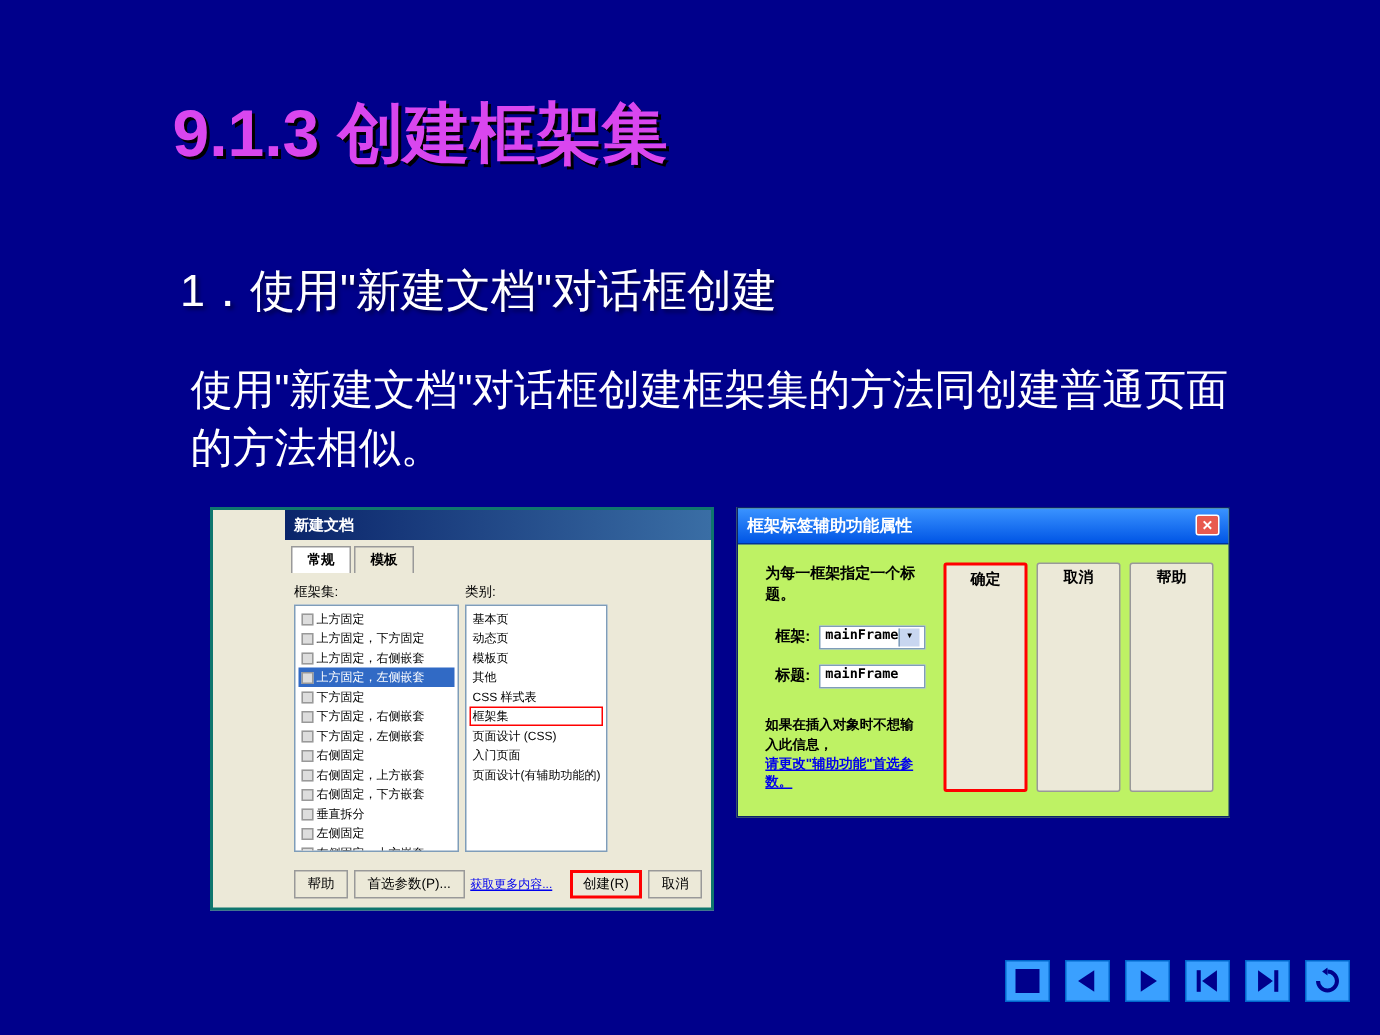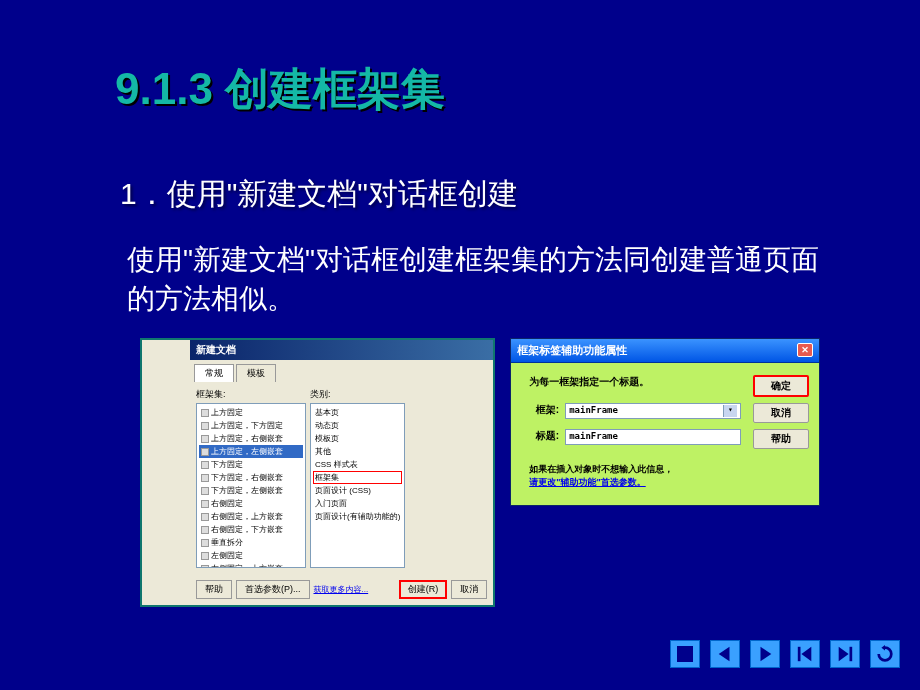--- a/index.html
+++ b/index.html
@@ -7,21 +7,21 @@
       width: 920px; height: 690px;
       background: #00008B;
       font-family: "SimSun", "Microsoft YaHei", sans-serif;
       position: relative;
       overflow: hidden;
     }
     .slide { padding: 60px 100px 20px 115px; }
     .title {
       font-size: 44px;
       font-weight: bold;
-      color: #14b8a6;
+      color: #d946ef;
       text-shadow: 2px 2px 0 #000;
       margin-bottom: 55px;
     }
     .subtitle {
       font-size: 30px;
       color: #fff;
       text-shadow: 2px 2px 3px rgba(0,0,0,0.5);
       margin-bottom: 25px;
       margin-left: 5px;
     }
@@ -42,21 +42,21 @@
       font-size: 9px;
       padding-left: 48px;
     }
     .dlg1 .titlebar {
       background: linear-gradient(to right, #0A246A, #3A6EA5);
       color: #fff;
       padding: 3px 6px;
       font-size: 10px;
       font-weight: bold;
     }
-    .dlg1 .tabs { display: flex; padding: 4px 4px 0 4px; background: #ECE9D8; }
+    .dlg1 .tabs { display: flex; padding: 4px 4px 0 4px; background: #ECE9D8; font-weight: bold; }
     .dlg1 .tab {
       padding: 2px 10px;
       background: #ECE9D8;
       border: 1px solid #999;
       border-bottom: none;
       font-size: 9px;
       margin-right: 2px;
     }
     .dlg1 .tab.active { background: #fff; }
     .dlg1 .content { display: flex; padding: 6px; gap: 4px; background: #ECE9D8; }
@@ -136,21 +136,21 @@
       border: 1px solid #7F9DB9;
       padding: 1px 3px;
       height: 16px;
       font-size: 9px;
       font-family: monospace;
     }
     .dlg2 .row .sel { display: flex; }
     .dlg2 .row .sel .arr { width: 14px; background: #C8D6F0; border-left: 1px solid #7F9DB9; text-align: center; font-size: 8px; }
     .dlg2 .note { font-size: 9px; margin-top: 18px; line-height: 1.4; }
     .dlg2 .note a { color: #0000EE; text-decoration: underline; }
-    .dlg2 .buttons { display: flex; flex-direction: column; gap: 6px; }
+    .dlg2 .buttons { display: flex; flex-direction: row; gap: 6px; }
     .dlg2 .btn {
       width: 56px;
       padding: 2px 0;
       text-align: center;
       background: #ECE9D8;
       border: 1px solid #999;
       border-radius: 2px;
       font-size: 10px;
     }
     .dlg2 .btn.primary { border: 2px solid red; }

